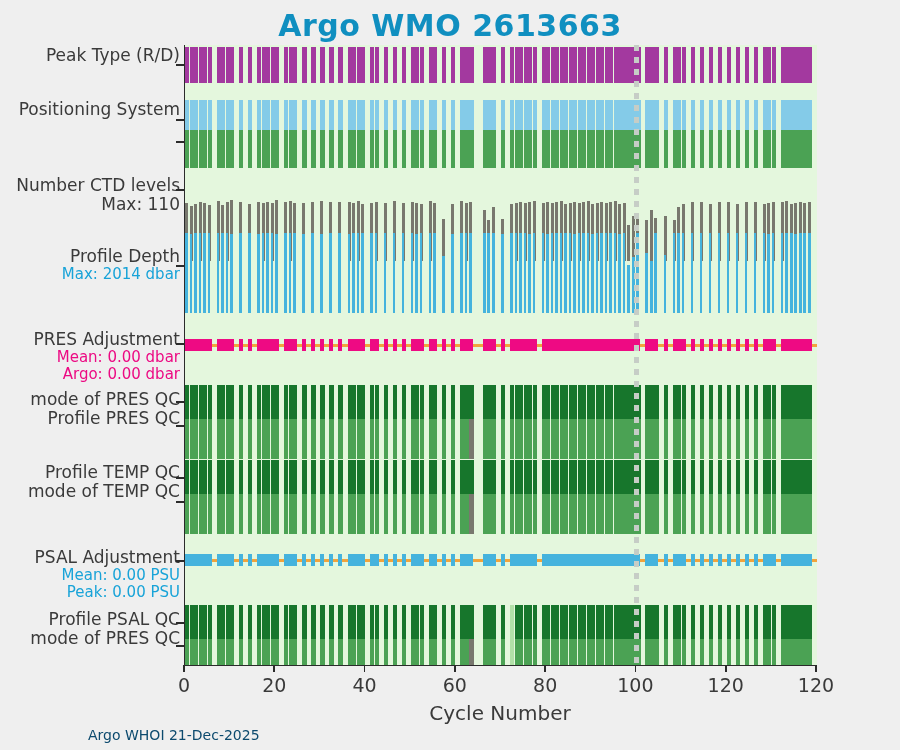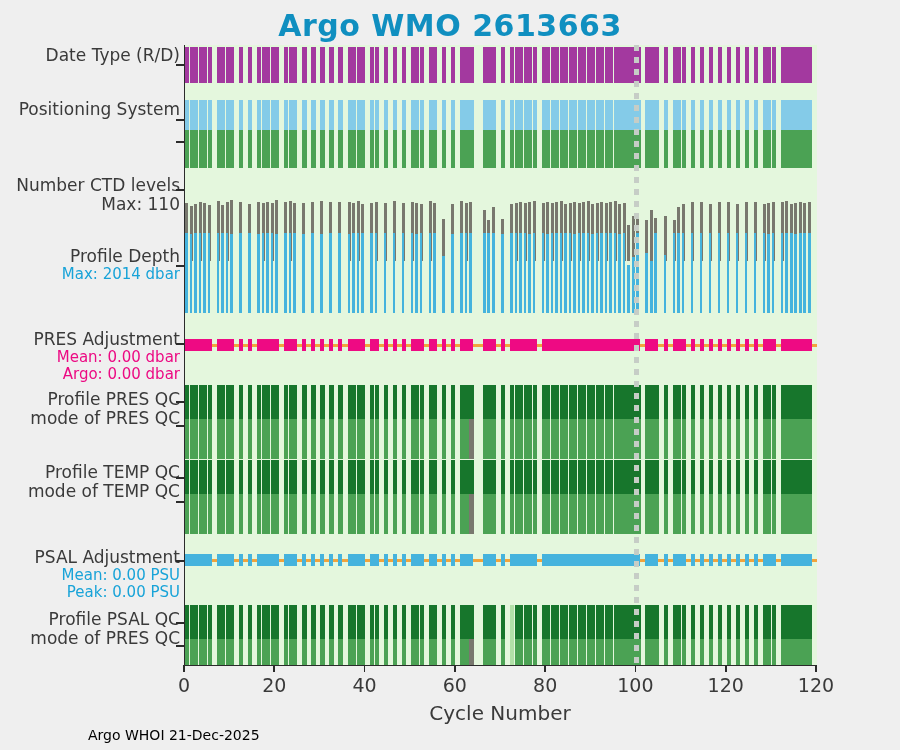--- a/index.html
+++ b/index.html
@@ -57,32 +57,32 @@
   
   .tick{position:absolute;width:1.6px;height:7px;background:#2b2b2b;top:665px;}
   .ticklabel{position:absolute;top:674px;font-size:19px;color:#3a3a3a;text-align:center;width:60px;}
   .ytick{position:absolute;left:176px;width:8px;height:1.6px;background:#2b2b2b;}
   #xaxis-title{
     position:absolute;left:184px;top:701px;width:632px;text-align:center;
     font-size:20px;color:#3a3a3a;
   }
   #footer{
     position:absolute;left:88px;top:727px;
-    font-size:14px;color:#000000;
+    font-size:14px;color:#0c4a6e;
   }
 </style>
 </head>
 <body>
 
 <div id="figure">
 
   <div id="title">Argo WMO 2613663</div>
 
   <div class="lblbox" style="top:46px;">
-    <span class="l1">Date Type (R/D)</span>
+    <span class="l1">Peak Type (R/D)</span>
   </div>
 
   <div class="lblbox" style="top:100px;">
     <span class="l1">Positioning System</span>
   </div>
 
   <div class="lblbox" style="top:176px;">
     <span class="l1">Number CTD levels</span>
     <span class="l1">Max: 110</span>
   </div>
@@ -92,22 +92,22 @@
     <span class="l2 cyan">Max: 2014 dbar</span>
   </div>
 
   <div class="lblbox" style="top:330px;">
     <span class="l1">PRES Adjustment</span>
     <span class="l2 pink">Mean: 0.00 dbar</span>
     <span class="l2 pink">Argo: 0.00 dbar</span>
   </div>
 
   <div class="lblbox" style="top:390px;">
+    <span class="l1">mode of PRES QC</span>
     <span class="l1">Profile PRES QC</span>
-    <span class="l1">mode of PRES QC</span>
   </div>
 
   <div class="lblbox" style="top:463px;">
     <span class="l1">Profile TEMP QC</span>
     <span class="l1">mode of TEMP QC</span>
   </div>
 
   <div class="lblbox" style="top:548px;">
     <span class="l1">PSAL Adjustment</span>
     <span class="l2 cyan">Mean: 0.00 PSU</span>

